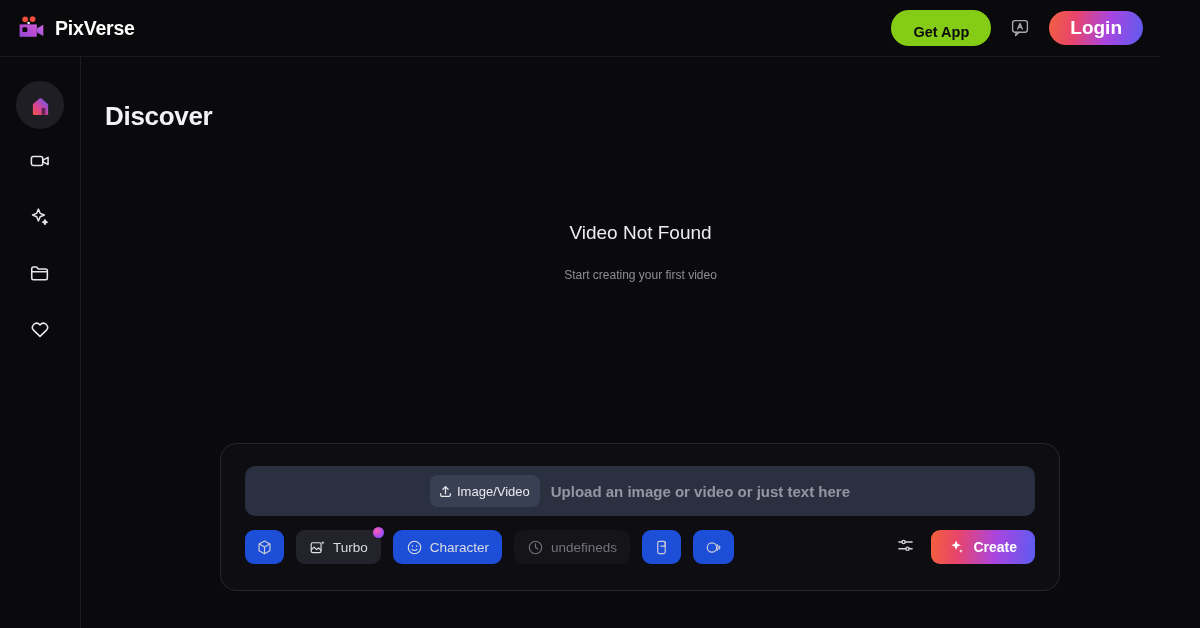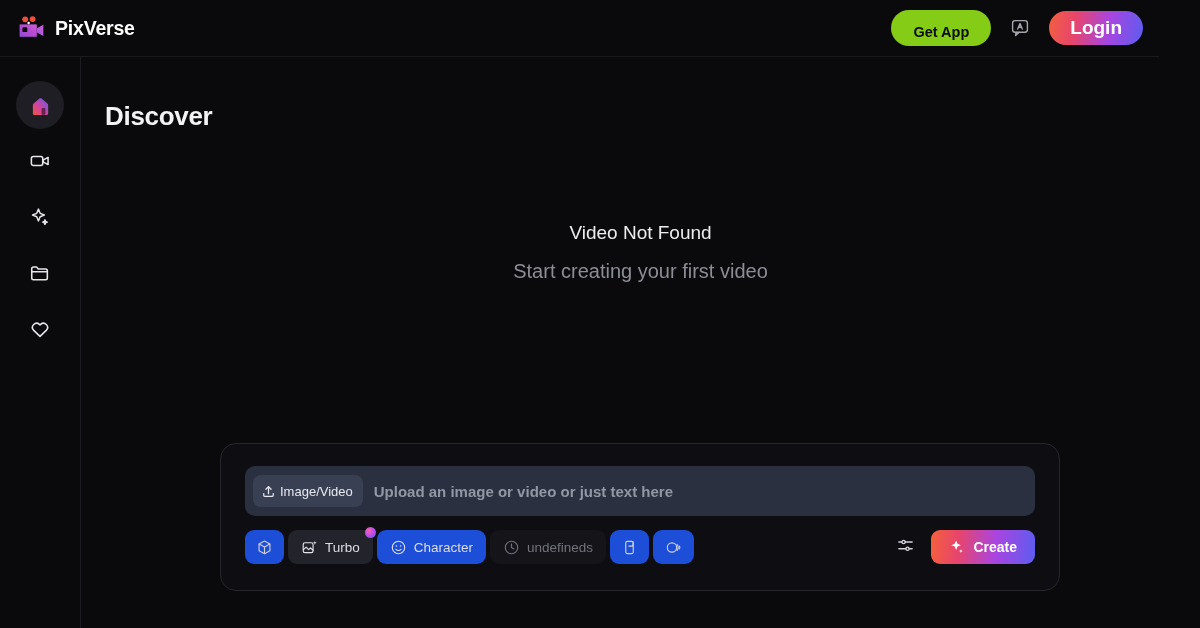--- a/index.html
+++ b/index.html
@@ -158,22 +158,22 @@
     width: 1119px;
     text-align: center;
   }
   .empty-title {
     font-size: 19px;
     font-weight: normal;
     color: #ededf0;
     letter-spacing: 0px;
   }
   .empty-sub {
-    margin-top: 16px;
-    font-size: 20px;
+    margin-top: 24px;
+    font-size: 12px;
     color: #8d8d96;
   }
 
   
   .prompt-panel {
     position: absolute;
     left: 139px;
     top: 386px;
     width: 840px;
     height: 148px;
@@ -183,20 +183,21 @@
     padding: 22px 24px;
   }
 
   .prompt-input-row {
     height: 50px;
     background: #2b3040;
     border-radius: 10px;
     display: flex;
     align-items: center;
     padding: 0 8px;
+    justify-content: center;
   }
 
   .upload-chip {
     display: flex;
     align-items: center;
     gap: 4px;
     height: 32px;
     padding: 0 10px 0 8px;
     background: #3a4053;
     border: none;
@@ -215,21 +216,21 @@
     color: #9297a5;
     user-select: none;
     font-weight: bold;
   }
 
   .toolbar {
     margin-top: 14px;
     height: 34px;
     display: flex;
     align-items: flex-end;
-    gap: 4px;
+    gap: 12px;
   }
 
   .tool-btn {
     height: 34px;
     display: flex;
     align-items: center;
     gap: 7px;
     background: #1d4ed8;
     border: none;
     border-radius: 9px;

